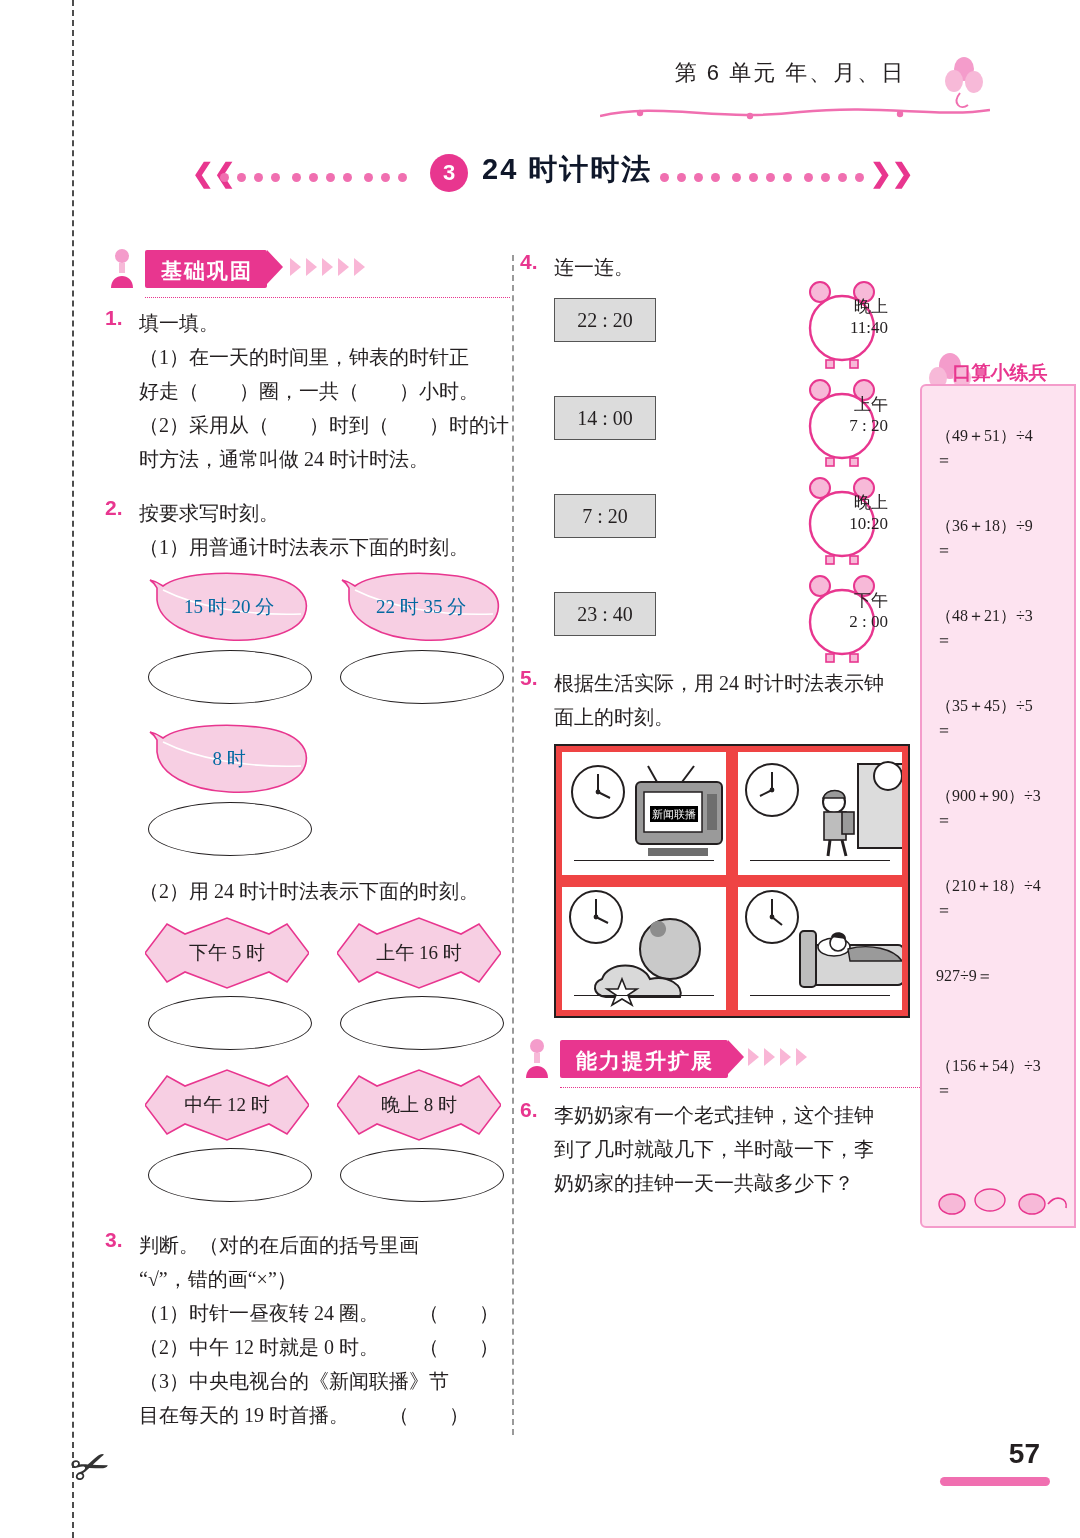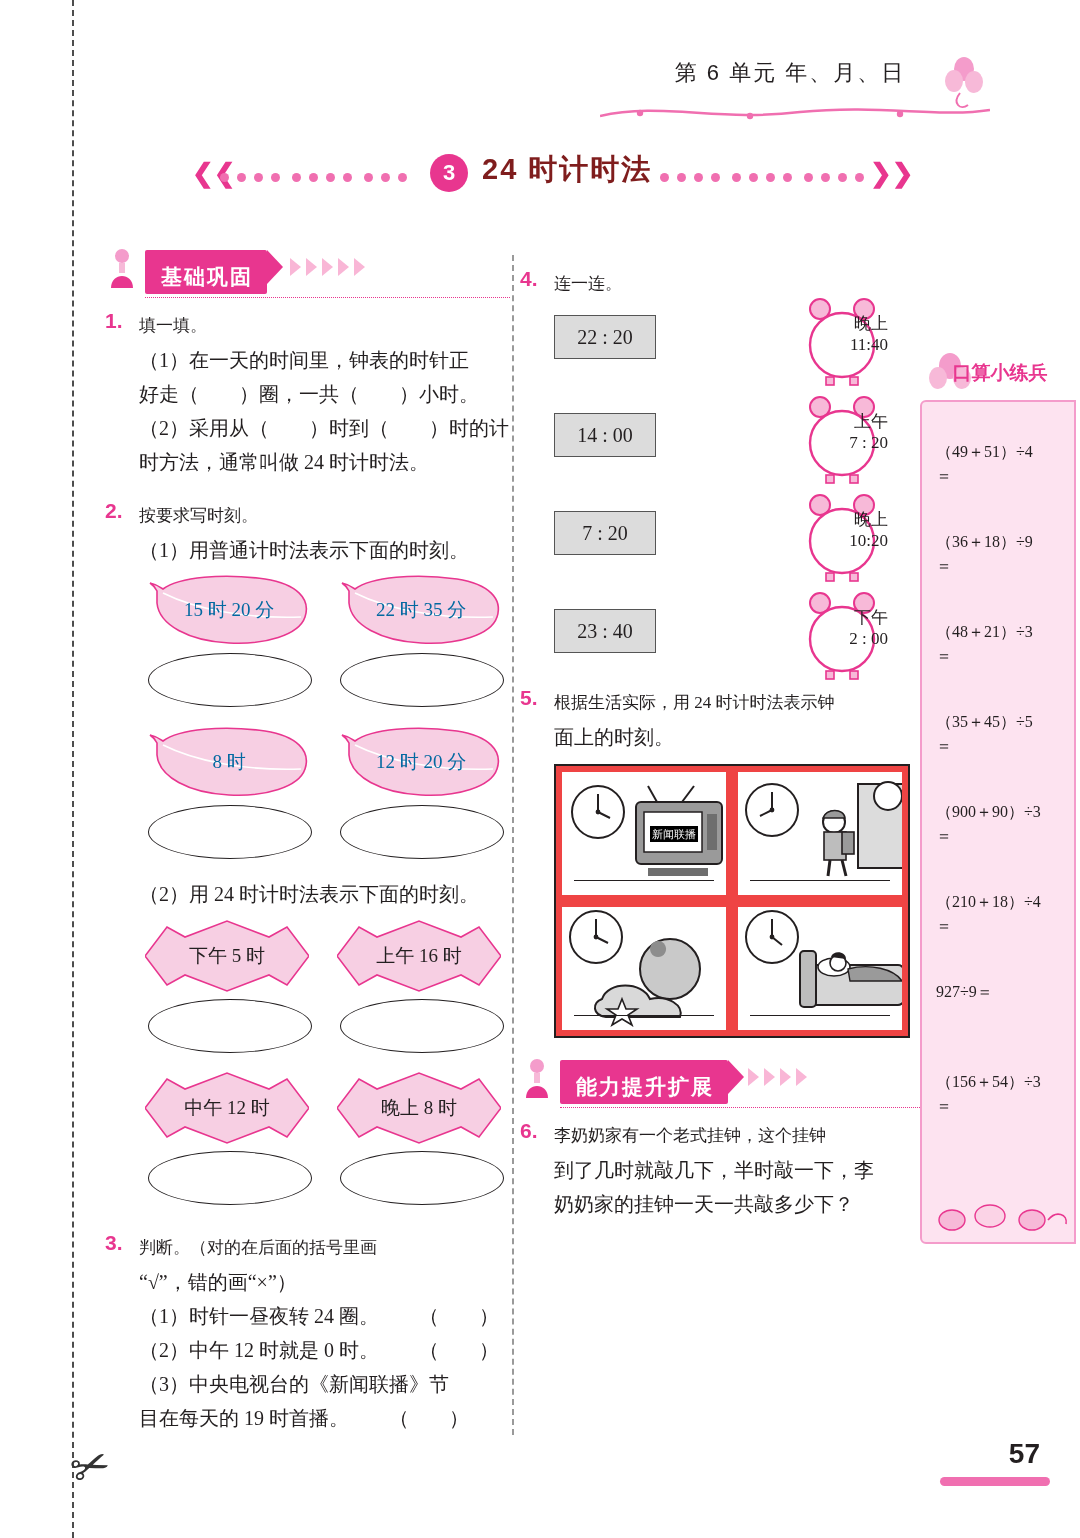--- a/index.html
+++ b/index.html
@@ -38,61 +38,61 @@
   
   .sec-title-wrap{position:absolute;left:210px;top:150px;width:680px;height:56px;}
   .sec-badge{
     position:absolute;left:220px;top:4px;width:38px;height:38px;border-radius:50%;
     background:#e8368f;color:#fff;font-size:22px;font-weight:bold;
     display:flex;align-items:center;justify-content:center;
     font-family:"Liberation Sans", sans-serif;
   }
   .sec-title{
     position:absolute;left:272px;top:0px;font-size:29px;font-weight:bold;letter-spacing:2px;
-    font-family:"Liberation Sans", sans-serif;color:#7f1d1d;
+    font-family:"Liberation Sans", sans-serif;color:#0f172a;
   }
   .dots-left,.dots-right{position:absolute;top:18px;height:10px;}
   .dots-left{left:10px;width:200px;}
   .dots-right{left:450px;width:215px;}
   .dot{display:inline-block;width:9px;height:9px;border-radius:50%;background:#f06fb0;margin-right:8px;}
   .arrow-l,.arrow-r{position:absolute;top:8px;color:#e8368f;font-size:26px;font-weight:bold;}
   .arrow-l{left:-18px;} .arrow-r{left:660px;}
 
   
   .col-left{position:absolute;left:105px;top:250px;width:405px;}
   .col-right{position:absolute;left:520px;top:250px;width:400px;}
   .col-div{position:absolute;left:512px;top:255px;width:0;height:1180px;border-left:2px dashed #9a9a9a;}
 
   
   .banner{position:relative;height:42px;margin-bottom:14px;}
   .banner-girl{
     position:absolute;left:0;top:-4px;width:34px;height:44px;
   }
   .banner-tag{
-    position:absolute;left:40px;top:0;height:34px;padding:10px 14px 0 16px;
+    position:absolute;left:40px;top:0;height:34px;padding:4px 14px 0 16px;
     background:#e8368f;color:#fff;font-size:21px;font-weight:bold;letter-spacing:2px;
     display:flex;align-items:center;font-family:"Liberation Sans", sans-serif;
     border-radius:2px;
   }
   .banner-tag::after{
     content:"";position:absolute;right:-16px;top:0;border-left:16px solid #e8368f;
     border-top:17px solid transparent;border-bottom:17px solid transparent;
   }
   .banner-chevrons{position:absolute;top:8px;height:20px;}
   .chev{display:inline-block;width:0;height:0;border-left:11px solid #f9b6d6;
     border-top:9px solid transparent;border-bottom:9px solid transparent;margin-right:5px;}
   .banner-line{position:absolute;left:40px;right:0;bottom:-6px;height:0;border-top:1px dotted #e8368f;}
 
   
   .q{position:relative;margin-bottom:14px;}
   .qnum{
     position:absolute;left:0;top:0;color:#e8368f;font-weight:bold;font-size:21px;
     font-family:"Liberation Sans", sans-serif;
   }
-  .qtext{margin-left:34px;font-size:17px;line-height:34px;margin-top:17px;}
+  .qtext{margin-left:34px;font-size:20px;line-height:34px;}
   .indent{margin-left:34px;font-size:20px;line-height:34px;}
 
   
   .leaf-row{display:flex;gap:24px;margin-left:40px;margin-top:6px;}
   .leaf-cell{width:168px;}
   .leaf{
     position:relative;width:168px;height:74px;
   }
   .leaf svg{position:absolute;left:0;top:0;}
   .leaf-txt{
@@ -124,21 +124,21 @@
   }
   
   .pic-grid{
     margin-left:34px;margin-top:10px;width:352px;height:270px;border:2px solid #231f20;
     display:grid;grid-template-columns:1fr 1fr;grid-template-rows:1fr 1fr;background:#fff;
   }
   .pic-cell{position:relative;border:6px solid #ef4444;overflow:hidden;}
   .ans-line{position:absolute;left:12px;bottom:14px;width:140px;border-bottom:1.6px solid #231f20;}
   
   .sidebar{
-    position:absolute;left:920px;top:400px;width:152px;height:840px;
+    position:absolute;left:920px;top:384px;width:152px;height:840px;
     background:#fde3f0;border:2px solid #f49ccb;border-radius:6px 0 0 6px;
   }
   .sidebar-title{
     position:absolute;left:930px;top:360px;width:140px;height:40px;text-align:center;
     font-size:19px;font-weight:bold;color:#e8368f;font-family:"Liberation Sans", sans-serif;
   }
   .sb-item{
     position:absolute;left:14px;width:128px;font-size:16px;line-height:24px;color:#231f20;
   }
   .sb-eq{display:block;}
@@ -248,30 +248,20 @@
         <div class="leaf-cell">
           <div class="leaf">
             <svg width="168" height="74" viewBox="0 0 168 74">
               <path d="M12 18 C10 14 8 12 5 10 C10 11 14 13 18 16 C34 4 78 0 120 6 C152 11 166 26 160 44 C154 62 120 72 84 70 C44 68 14 52 12 30 Z" fill="#f7cfe3" stroke="#e8368f" stroke-width="1.6"></path>
               <path d="M18 20 C50 36 100 46 156 44" stroke="#ffffff" stroke-width="1.6" fill="none"></path>
             </svg>
           </div>
           <div class="leaf-txt" style="position:relative;margin-top:-74px;">8 时</div>
           <div class="ellipse"></div>
         </div>
-        <div class="leaf-cell">
-          <div class="leaf">
-            <svg width="168" height="74" viewBox="0 0 168 74">
-              <path d="M12 18 C10 14 8 12 5 10 C10 11 14 13 18 16 C34 4 78 0 120 6 C152 11 166 26 160 44 C154 62 120 72 84 70 C44 68 14 52 12 30 Z" fill="#f7cfe3" stroke="#e8368f" stroke-width="1.6"></path>
-              <path d="M18 20 C50 36 100 46 156 44" stroke="#ffffff" stroke-width="1.6" fill="none"></path>
-            </svg>
-          </div>
-          <div class="leaf-txt" style="position:relative;margin-top:-74px;">12 时 20 分</div>
-          <div class="ellipse"></div>
-        </div>
       </div>
 
       <div class="indent" style="margin-top:18px">（2）用 24 时计时法表示下面的时刻。</div>
 
       <div class="burst-row">
         <div class="burst-cell">
           <div class="burst">
             <svg width="164" height="74" viewBox="0 0 164 74">
               <polygon points="0,37 22,8 40,18 82,2 124,18 142,8 164,37 142,66 124,56 82,72 40,56 22,66" fill="#f7cfe3" stroke="#e8368f" stroke-width="1.6"></polygon>
             </svg>

